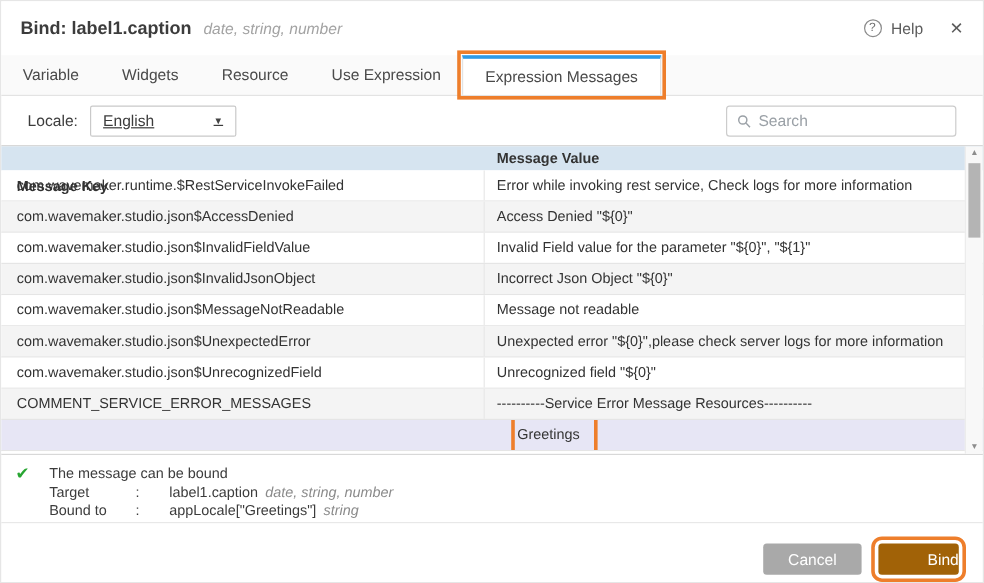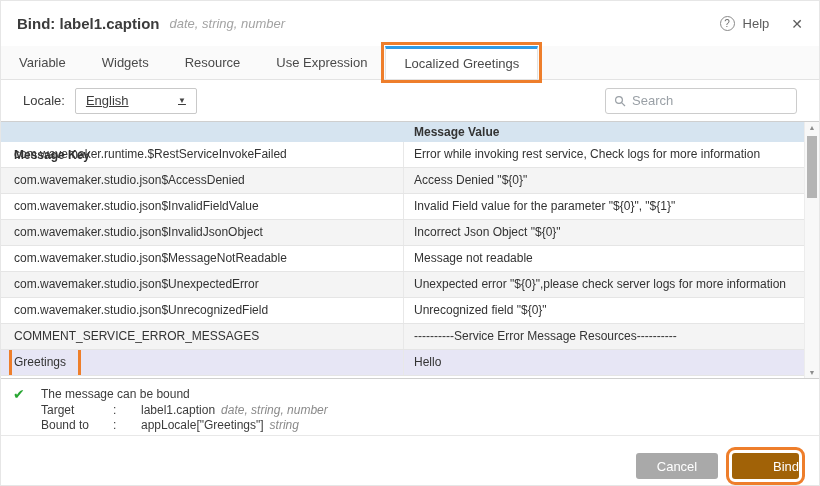--- a/index.html
+++ b/index.html
@@ -38,21 +38,21 @@
   .search-input::placeholder { color:#9aa0a6; }
 
   
   .grid { position:relative; width:820px; border-top:1px solid #cfcfcf; border-bottom:1px solid #cfcfcf; }
   .thead { display:flex; height:20px; background:#d6e4f0; font-size:12px; font-weight:bold; color:#333; }
   .th { line-height:20px; }
   .th-key { width:403px; padding-left:13px; border-right:1px solid #0ea5e9;margin-top:23px; }
   .th-value { flex:1; padding-left:10px; margin-right:16px; }
   .trow { display:flex; height:26px; background:#fff; border-bottom:1px solid #e5e5e5; font-size:12px; cursor:pointer;align-items:flex-end; }
   .trow.alt { background:#f4f4f4; }
-  .trow.selected { background:#e7e6f5; }
+  .trow.selected { background:#e7e6f5;flex-direction:column; }
   .cell { line-height:25px; white-space:nowrap; overflow:hidden; }
   .cell-key { width:403px; padding-left:13px; border-right:1px solid #e8e8e8; }
   .cell-value { flex:1; padding-left:10px; margin-right:16px; }
   .cell-text { display:inline-block; min-width:62px; }
   .cell-key.annotated .cell-text { outline:3px solid #ee7e2b; outline-offset:2px; }
   .grid-filler { height:2px; background:#fff; }
 
   
   .vscroll { position:absolute; top:0; right:2px; width:15px; height:100%; background:#f8f8f8; border-left:1px solid #ececec; }
   .vs-arrow { position:absolute; left:0; width:100%; text-align:center; font-size:7px; color:#8d8d8d; cursor:pointer; }
@@ -90,21 +90,21 @@
       <span class="help-label">Help</span>
       <span class="close-icon">✕</span>
     </span>
   </div>
 
   <div class="tabbar">
     <div class="tab">Variable</div>
     <div class="tab">Widgets</div>
     <div class="tab">Resource</div>
     <div class="tab">Use Expression</div>
-    <div class="tab active">Localized Greetings</div>
+    <div class="tab active">Expression Messages</div>
   </div>
 
   <div class="toolbar">
     <span class="locale-label">Locale:</span>
     <div class="locale-select">
       <span>English</span>
       <span class="locale-caret">▼</span>
     </div>
     <div class="search-box">
       <svg width="12" height="12" viewBox="0 0 12 12">

